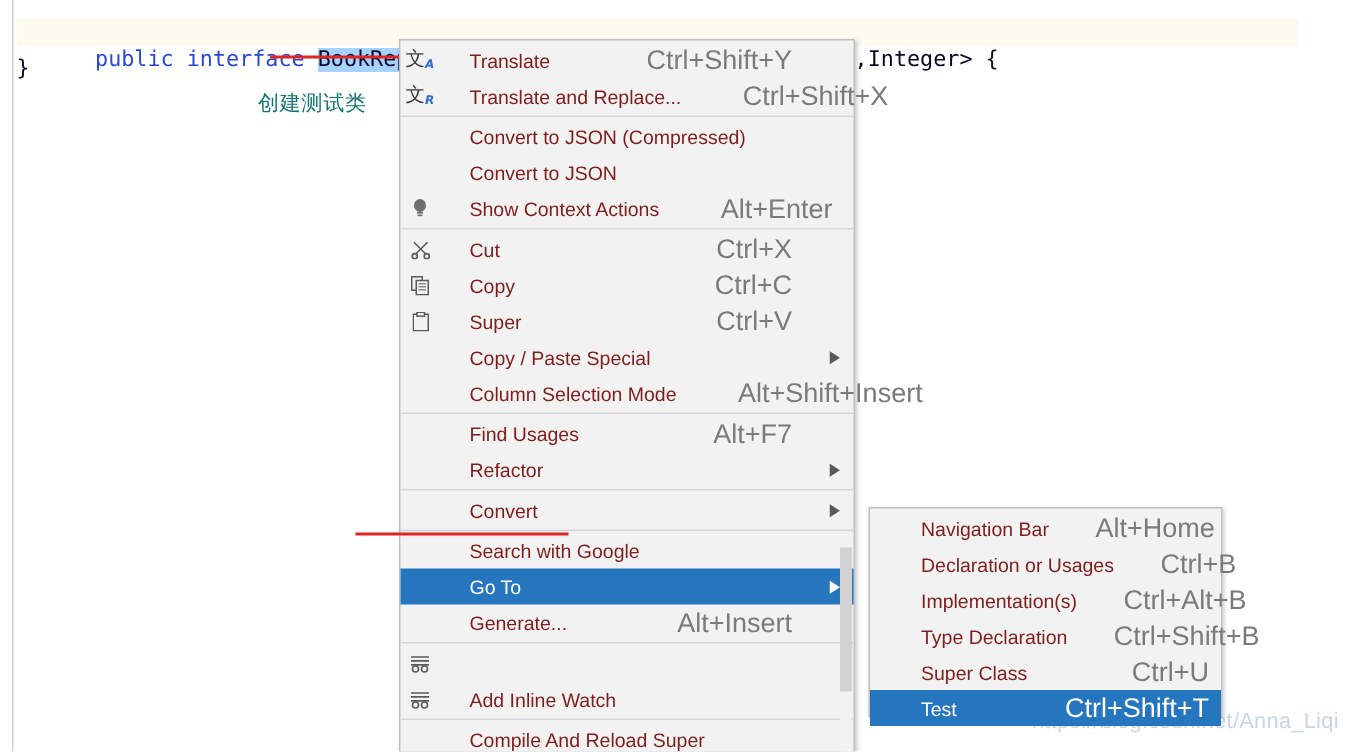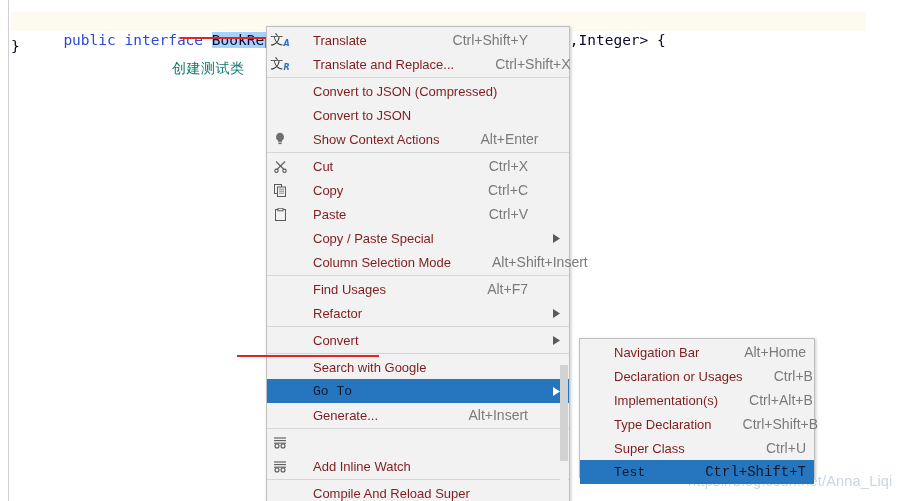--- a/index.html
+++ b/index.html
@@ -122,38 +122,38 @@
   }
   .mi .lbl {
     flex: 1;
     font-family: "Liberation Sans", sans-serif;
     font-size: 13px;
     color: #7f1d1d;
     padding-left: 1px;
   }
   .mi .sc {
     font-family: "Liberation Sans", sans-serif;
-    font-size: 14px;
+    font-size: 18px;
     color: #7a7a7a;
     padding-left: 22px;
   }
   .mi .arw {
     width: 14px;
     min-width: 14px;
     display: flex;
     align-items: center;
     justify-content: center;
     padding-left: 4px;
   }
   .mi .arw svg { display: block; }
   .mi.sel-row {
     background: #2675bf;
   }
   .mi.sel-row .lbl,
-  .mi.sel-row .sc { color: #0f172a; font-family: Liberation Mono, monospace; }
+  .mi.sel-row .sc { color: #ffffff; }
   .sep {
     height: 1px;
     margin: 1px 0;
     background: #d6d6d6;
   }
   .menu-pad { height: 1px; }
 
   
   .tr-ic {
     position: relative;
@@ -280,21 +280,21 @@
           <span class="sc">Ctrl+C</span>
           <span class="arw"></span>
         </div>
         <div class="mi">
           <span class="ic">
             <svg width="11" height="13" viewBox="0 0 11 13">
               <rect x="0.5" y="1.5" width="10" height="11" fill="none" stroke="#5a5a5a"></rect>
               <rect x="3" y="0.2" width="5" height="2.6" fill="#f2f2f2" stroke="#5a5a5a"></rect>
             </svg>
           </span>
-          <span class="lbl">Paste</span>
+          <span class="lbl">Super</span>
           <span class="sc">Ctrl+V</span>
           <span class="arw"></span>
         </div>
         <div class="mi">
           <span class="ic"></span>
           <span class="lbl">Copy / Paste Special</span>
           <span class="sc"></span>
           <span class="arw">
             <svg width="7" height="9" viewBox="0 0 7 9">
               <polygon points="0,0 7,4.5 0,9" fill="#5a5a5a"></polygon>

